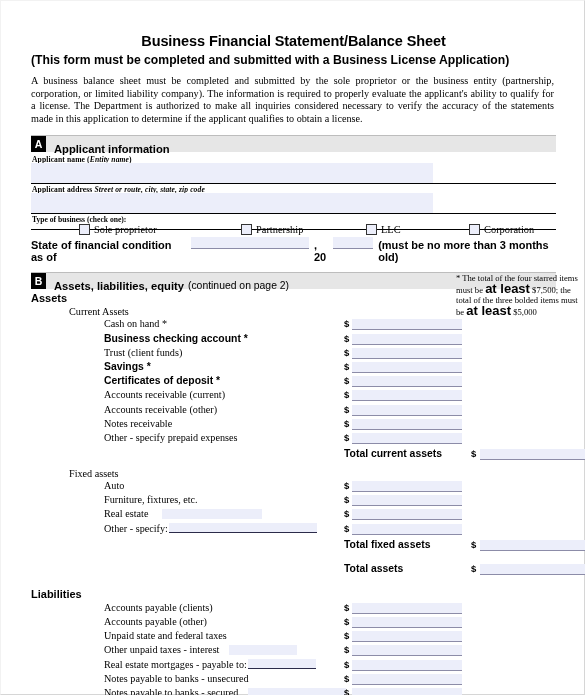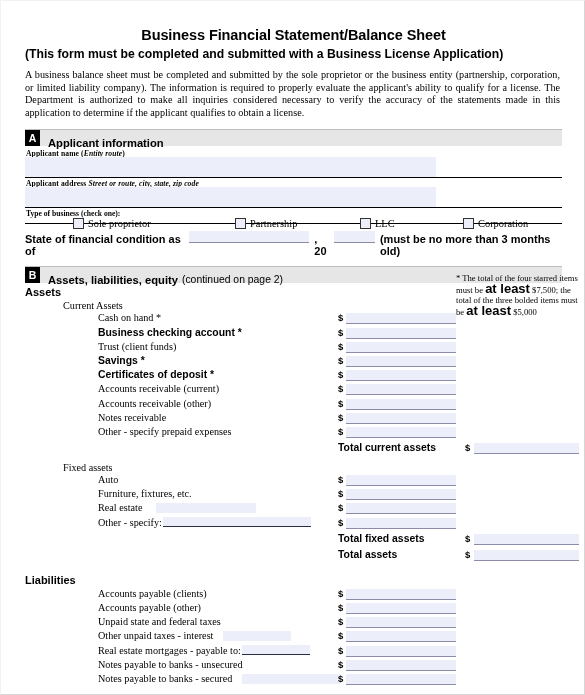--- a/index.html
+++ b/index.html
@@ -14,21 +14,21 @@
     overflow: hidden;
   }
   .page {
     position: relative;
     width: 585px; height: 695px;
     background: #fff;
     border-right: 1px solid #d6d6d6;
     border-bottom: 1px solid #d6d6d6;
     border-left: 1px solid #f2f2f2;
     border-top: 1px solid #f2f2f2;
-    padding: 4px;
+    padding: 10px;
   }
   .inner { padding: 16px 18px 0 20px; }
 
   
   .title-main {
     font-family: "Liberation Sans", sans-serif;
     font-weight: bold;
     font-size: 14.5px;
     text-align: center;
     letter-spacing: -0.1px;
@@ -267,21 +267,21 @@
   <div class="title-main">Business Financial Statement/Balance Sheet</div>
   <div class="title-sub">(This form must be completed and submitted with a Business License Application)</div>
   <div class="intro">A business balance sheet must be completed and submitted by the sole proprietor or the business entity (partnership, corporation, or limited liability company). The information is required to properly evaluate the applicant's ability to qualify for a license. The Department is authorized to make all inquiries considered necessary to verify the accuracy of the statements made in this application to determine if the applicant qualifies to obtain a license.</div>
 
   <div class="sec-bar">
     <div class="sec-letter">A</div>
     <div class="sec-title">Applicant information</div>
   </div>
 
   <div class="field-row">
-    <div class="field-label"><span>Applicant name (</span><i>Entity route</i><span>)</span></div>
+    <div class="field-label"><span>Applicant name (</span><i>Entity name</i><span>)</span></div>
     <div class="field-fill"></div>
   </div>
 
   <div class="field-row">
     <div class="field-label"><span>Applicant address</span> <i>Street or route, city, state, zip code</i></div>
     <div class="field-fill"></div>
   </div>
 
   <div class="type-row">
     <div class="type-label">Type of business (check one):</div>
@@ -430,21 +430,21 @@
   </div>
 
   <div class="total-row" style="margin-top:2px">
     <span class="total-lbl">Total fixed assets</span>
     <span class="total-amt">
           <span class="dollar">$</span>
           <span class="total-fill"></span>
         </span>
   </div>
 
-  <div class="total-row" style="">
+  <div class="total-row" style="margin-top:8px">
     <span class="total-lbl">Total assets</span>
     <span class="total-amt">
           <span class="dollar">$</span>
           <span class="total-fill"></span>
         </span>
   </div>
 
   <div class="grp-head" style="margin-top:9px">Liabilities</div>
 
   <div>

